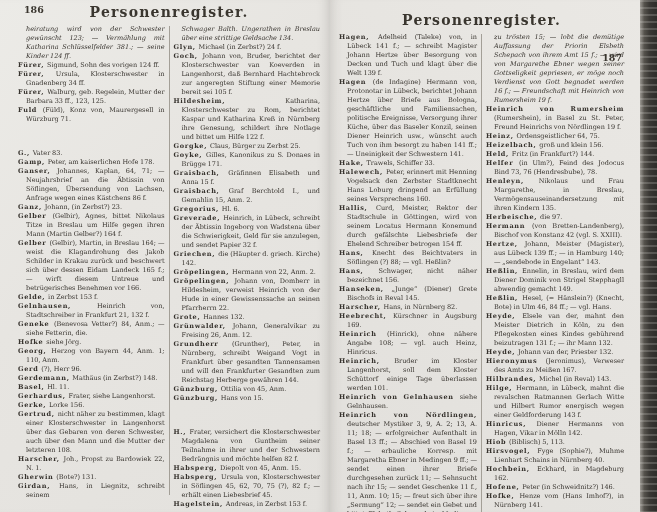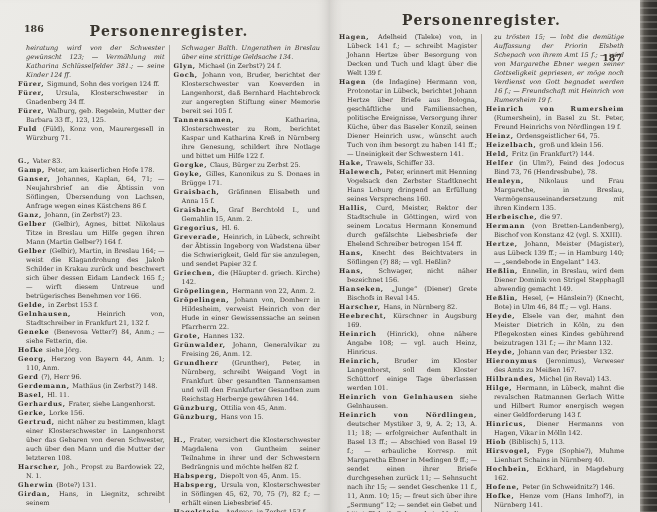--- a/index.html
+++ b/index.html
@@ -4,21 +4,21 @@
 <style>
   html,body{margin:0;padding:0;background:#cfcdc9;}
   .spread{
     position:relative;width:657px;height:512px;overflow:hidden;
     display:flex;background:#e7e5e1;
     font-family:"DejaVu Serif","Liberation Serif",serif;
     color:#36322d;
   }
   .page{box-sizing:border-box;height:512px;overflow:hidden;position:relative;}
   .page-left{
-    width:330px;padding:23px 10px 10px 18px;
+    width:330px;padding:4px 10px 10px 18px;
     background:linear-gradient(135deg,#ecebe7 0%,#e7e5e1 40%,#e3e1dd 100%);
     box-shadow:inset -10px 0 12px -9px rgba(60,55,48,.22);
   }
   .page-right{
     width:310px;padding:12px 16px 10px 9px;
     background:linear-gradient(225deg,#eae8e4 0%,#e6e4e0 45%,#e2e0dc 100%);
     box-shadow:inset 10px 0 12px -9px rgba(60,55,48,.18);
   }
   .book-edge{
     width:17px;height:512px;flex:0 0 17px;
@@ -36,21 +36,21 @@
   .pagenum.right{right:2px;margin-top:40px;}
   .cols{display:flex;align-items:stretch;}
   .col{flex:1 1 0;min-width:0;}
   .divider{flex:0 0 1px;background:#a39f97;margin:1px 4px 14px 4px;}
   .entry{
     margin:0;font-size:6.5px;line-height:9px;text-align:justify;
     padding-left:8px;text-indent:-8px;
     word-spacing:-0.2px;
   }
   .entry.continuation{text-indent:0;font-style:italic;}
-  .entry.section-break{margin-top:14px;}
+  .entry.section-break{margin-top:25px;}
   .head{font-weight:bold;letter-spacing:0.7px;}
 </style>
 </head>
 <body>
 
 <div class="spread">
 
   <section class="page page-left">
     <header class="page-header">
       <span class="pagenum left">186</span>
@@ -82,21 +82,21 @@
           <p class="entry"><span class="head">Gertrud, </span>nicht näher zu bestimmen, klagt einer Klosterschwester in Langenhorst über das Gebaren von deren Schwester, auch über den Mann und die Mutter der letzteren 108.</p>
           <p class="entry"><span class="head">Harscher, </span>Joh., Propst zu Bardowiek 22, N. 1.</p>
           <p class="entry"><span class="head">Gherwin </span>(Bote?) 131.</p>
           <p class="entry"><span class="head">Girdan, </span>Hans, in Liegnitz, schreibt seinem</p>
         </div>
       <div class="divider"></div>
       <div class="col">
           <p class="entry continuation">Schwager Balth. Ungerathen in Breslau über eine strittige Geldsache 134.</p>
           <p class="entry"><span class="head">Glyn, </span>Michael (in Zerbst?) 24 f.</p>
           <p class="entry"><span class="head">Goch, </span>Johann von, Bruder, berichtet der Klosterschwester van Koeverden in Langenhorst, daß Bernhard Hachtebrock zur angeregten Stiftung einer Memorie bereit sei 105 f.</p>
-          <p class="entry"><span class="head">Tannensamen, </span>Katharina, Klosterschwester zu Rom, berichtet Kaspar und Katharina Kreß in Nürnberg ihre Genesung, schildert ihre Notlage und bittet um Hilfe 122 f.</p>
+          <p class="entry"><span class="head">Hildesheim, </span>Katharina, Klosterschwester zu Rom, berichtet Kaspar und Katharina Kreß in Nürnberg ihre Genesung, schildert ihre Notlage und bittet um Hilfe 122 f.</p>
           <p class="entry"><span class="head">Gorgke, </span>Claus, Bürger zu Zerbst 25.</p>
           <p class="entry"><span class="head">Goyke, </span>Gilles, Kanonikus zu S. Donaes in Brügge 171.</p>
           <p class="entry"><span class="head">Graisbach, </span>Gräfinnen Elisabeth und Anna 15 f.</p>
           <p class="entry"><span class="head">Graisbach, </span>Graf Berchtold I., und Gemahlin 15, Anm. 2.</p>
           <p class="entry"><span class="head">Gregorius, </span>Hl. 6.</p>
           <p class="entry"><span class="head">Greverade, </span>Heinrich, in Lübeck, schreibt der Äbtissin Ingeborg von Wadstena über die Schwierigkeit, Geld für sie anzulegen, und sendet Papier 32 f.</p>
           <p class="entry"><span class="head">Griechen, </span>die (Häupter d. griech. Kirche) 142.</p>
           <p class="entry"><span class="head">Gröpelingen, </span>Hermann von 22, Anm. 2.</p>
           <p class="entry"><span class="head">Gröpelingen, </span>Johann von, Domherr in Hildesheim, verweist Heinrich von der Hude in einer Gewissenssache an seinen Pfarrherrn 22.</p>
           <p class="entry"><span class="head">Grote, </span>Hannes 132.</p>

